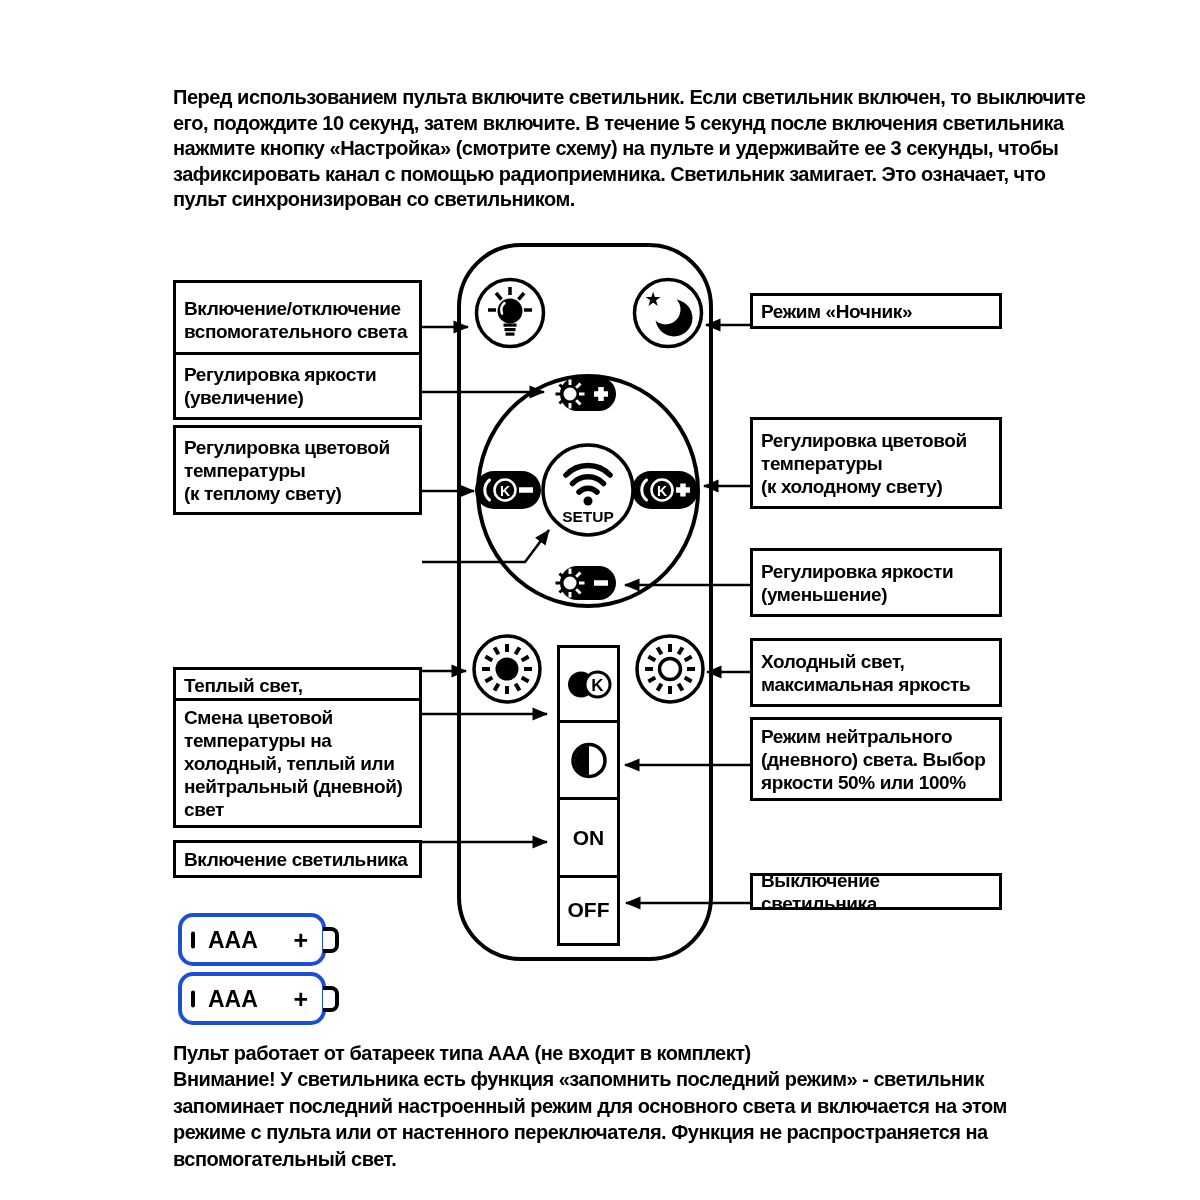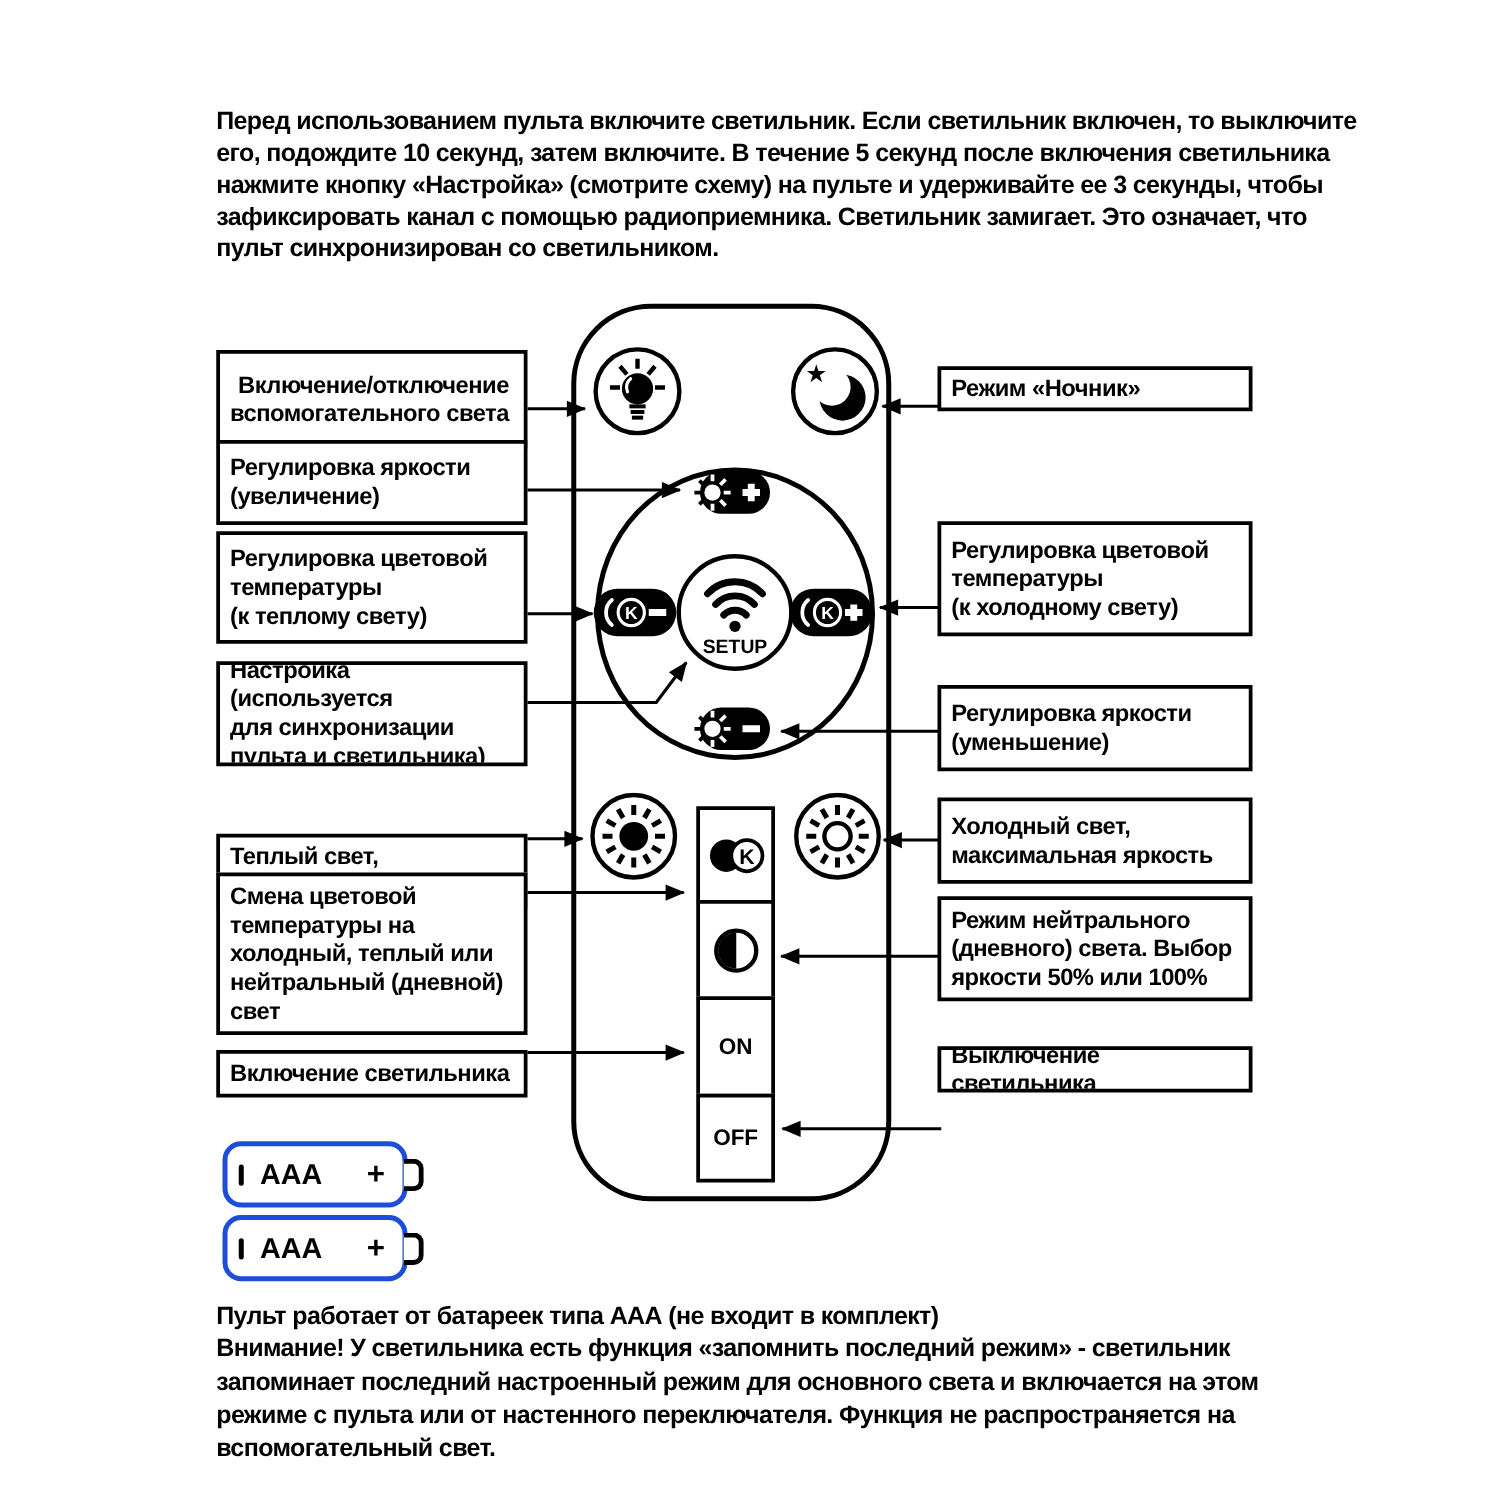--- a/index.html
+++ b/index.html
@@ -18,21 +18,21 @@
   .circle-btn{position:absolute;width:72px;height:72px;}
   .dpad{position:absolute;left:476px;top:374px;width:224px;height:234px;
         border:4px solid #000;border-radius:50%;box-sizing:border-box;background:#fff;}
   .pill{position:absolute;width:66px;height:38px;background:#000;border-radius:19px;}
   .sunpill{position:absolute;width:80px;height:44px;}
   .setup{position:absolute;left:540px;top:442px;width:96px;height:96px;}
   .col{position:absolute;left:557px;top:645px;width:63px;}
   .cell{width:63px;border:3.5px solid #000;box-sizing:border-box;background:#fff;
         display:flex;align-items:center;justify-content:center;}
   .cell + .cell{margin-top:-3.5px;}
-  .onoff{font-size:18px;letter-spacing:0;}
+  .onoff{font-size:21px;letter-spacing:0;}
   .arrows{position:absolute;left:0;top:0;pointer-events:none;}
   .arrow{stroke:#000;stroke-width:2.5;fill:none;}
   .battery{position:absolute;left:178px;width:148px;height:53px;border:4px solid #1d4ed8;
            border-radius:15px;box-sizing:border-box;background:#fff;}
   .bat-dash{position:absolute;left:9px;top:50%;transform:translateY(-50%);
             width:4px;height:17px;background:#000;border-radius:2px;}
   .bat-type{position:absolute;left:26px;top:50%;transform:translateY(-50%);font-size:23px;}
   .bat-plus{position:absolute;right:14px;top:50%;transform:translateY(-50%);font-size:25px;}
   .bat-nub{position:absolute;right:-17px;top:50%;transform:translateY(-50%);width:16px;height:26px;
            border:4px solid #000;border-left:none;border-radius:0 8px 8px 0;
@@ -215,51 +215,48 @@
       </svg>
     </div>
     <div class="cell onoff" style="height:81px;">
       <span>ON</span>
     </div>
     <div class="cell onoff" style="height:71px;">
       <span>OFF</span>
     </div>
   </div>
 
-  <div class="callout cl" style="top:280px;height:79px;text-align:right;">Включение/отключение
+  <div class="callout cl" style="top:280px;height:79px;">Включение/отключение
 вспомогательного света</div>
   <div class="callout cl" style="top:352px;height:68px;">Регулировка яркости
 (увеличение)</div>
   <div class="callout cl" style="top:425px;height:90px;">Регулировка цветовой
 температуры
 (к теплому свету)</div>
-  <div class="callout cl" style="top:529px;height:84px;">Настройка (используется
-для синхронизации
-пульта и светильника)</div>
   <div class="callout cl" style="top:623px;height:60px;margin-top:44px;">Теплый свет,
 максимальная яркость</div>
   <div class="callout cl" style="top:698px;height:130px;">Смена цветовой
 температуры на
 холодный, теплый или
 нейтральный (дневной)
 свет</div>
   <div class="callout cl" style="top:840px;height:38px;">Включение светильника</div>
 
   <div class="callout cr" style="top:293px;height:36px;text-align:center;">Режим «Ночник»</div>
   <div class="callout cr" style="top:417px;height:92px;">Регулировка цветовой
 температуры
 (к холодному свету)</div>
   <div class="callout cr" style="top:548px;height:69px;">Регулировка яркости
 (уменьшение)</div>
   <div class="callout cr" style="top:638px;height:69px;">Холодный свет,
 максимальная яркость</div>
   <div class="callout cr" style="top:717px;height:84px;">Режим нейтрального
 (дневного) света. Выбор
 яркости 50% или 100%</div>
-  <div class="callout cr" style="top:837px;height:37px;">Выключение светильника</div>
+  <div class="callout cr" style="top:873px;height:37px;">Выключение светильника</div>
 
   <svg class="arrows" width="1200" height="1200" viewBox="0 0 1200 1200">
     <defs>
       <marker id="ah" markerWidth="20" markerHeight="16" refX="15" refY="7" orient="auto" markerUnits="userSpaceOnUse">
         <path d="M0.5,0.5 L16,7 L0.5,13.5 Z" fill="#000"></path>
       </marker>
     </defs>
     <path class="arrow" marker-end="url(#ah)" d="M422,327 H468"></path>
     <path class="arrow" marker-end="url(#ah)" d="M422,392 H544"></path>
     <path class="arrow" marker-end="url(#ah)" d="M422,491 H474"></path>

